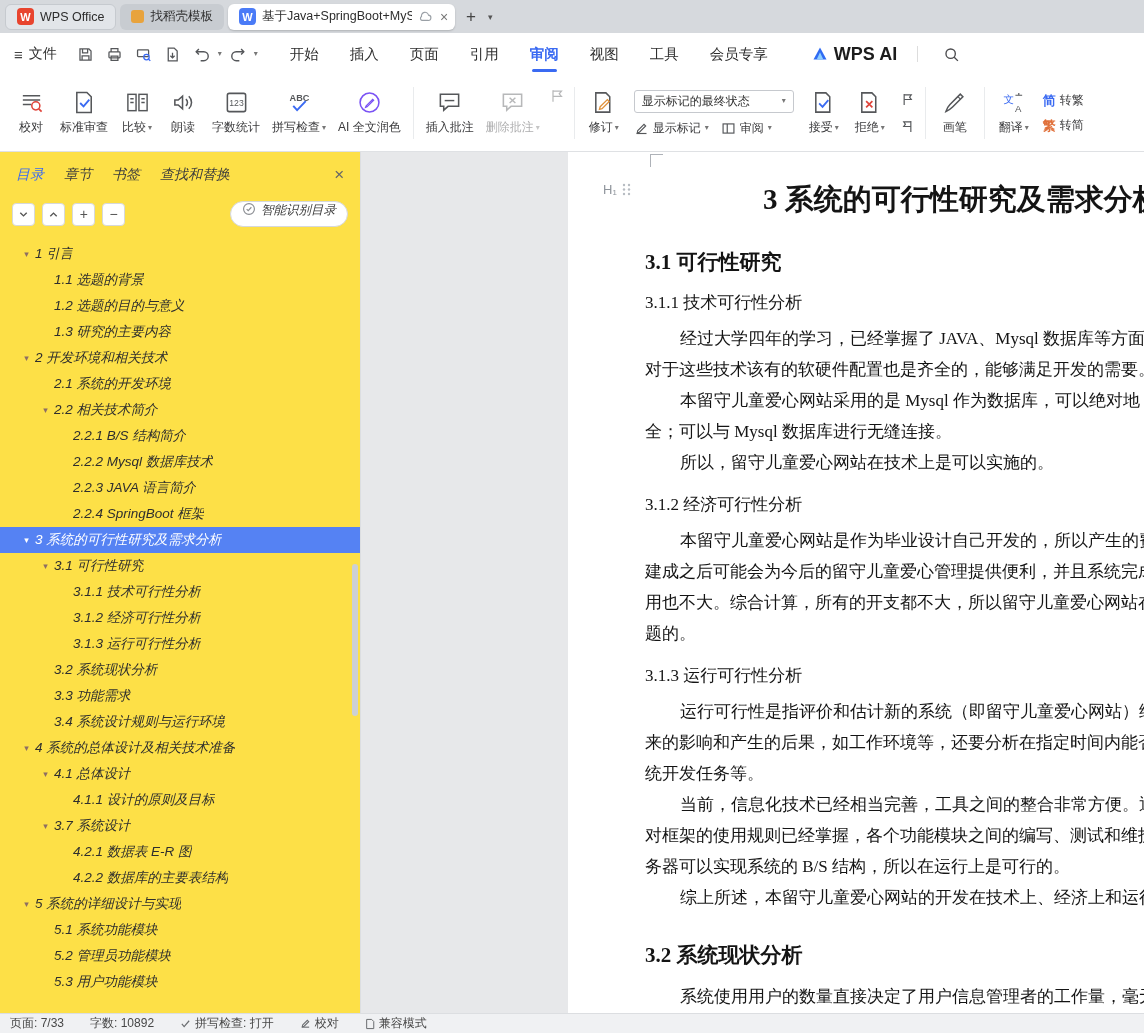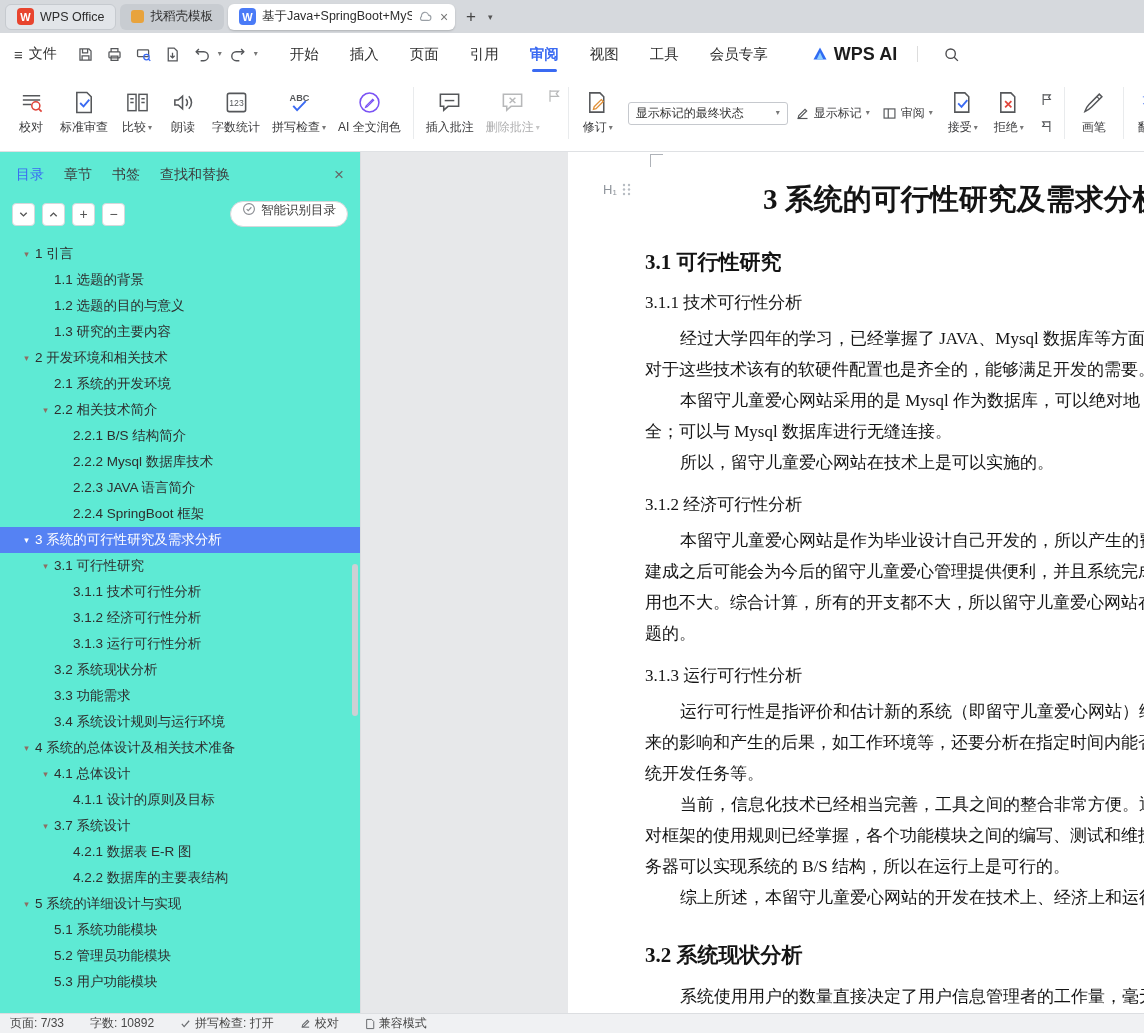--- a/index.html
+++ b/index.html
@@ -34,34 +34,34 @@
   .menu-item.active::after { content:""; position:absolute; left:12%; right:12%; bottom:3px; height:3px; background:#3a6af2; border-radius:2px; }
   .ai-entry { display:flex; align-items:center; gap:6px; margin-left:42px; font-size:18px; font-weight:bold; color:#1c1c1c; }
   .mb-sep { width:1px; height:16px; background:#ddd; margin:0 20px; }
 
   
   .ribbon { height:77px; background:#fff; border-bottom:1px solid #dfe1e4; display:flex; align-items:center; padding:0 8px; }
   .vsep { width:1px; height:52px; background:#e9ebed; margin:0 6px; flex:none; }
   .rbtn { display:flex; flex-direction:column; align-items:center; justify-content:center; gap:4px; padding:5px 6px; border-radius:4px; min-width:46px; flex:none; }
   .rlabel { font-size:12px; color:#3a3a3c; display:flex; align-items:center; gap:2px; white-space:nowrap; }
   .disabled { opacity:.42; }
-  .rcol { display:flex; flex-direction:row; justify-content:center; gap:7px; margin:0 7px; flex:none; }
+  .rcol { display:flex; flex-direction:column; justify-content:center; gap:7px; margin:0 7px; flex:none; }
   .rdrop { width:160px; height:23px; border:1px solid #c6c9ce; border-radius:3px; background:#fff; display:flex; align-items:center; justify-content:space-between; padding:0 7px; font-size:12px; color:#333; white-space:nowrap; }
   .rrow { display:flex; gap:12px; }
   .sbtn { display:flex; align-items:center; gap:4px; font-size:12px; color:#3a3a3c; white-space:nowrap; }
   .flagcol { display:flex; flex-direction:column; gap:9px; margin-left:4px; flex:none; }
   .fbtn { width:22px; height:18px; display:flex; align-items:center; justify-content:center; }
   .ccol { display:flex; flex-direction:column; gap:7px; margin-left:6px; flex:none; }
   .cbtn { display:flex; align-items:center; gap:4px; font-size:12px; color:#3a3a3c; white-space:nowrap; }
   .glyph-blue { color:#3a6af2; font-size:13px; font-weight:bold; }
   .glyph-red { color:#e0703a; font-size:13px; font-weight:bold; }
 
   
   .main { display:flex; height:861px; background:#e7e8ea; }
-  .sidebar { width:361px; background:#5eead4; border-right:1px solid #dcdee1; position:relative; flex:none; }
+  .sidebar { width:361px; background:#fde047; border-right:1px solid #dcdee1; position:relative; flex:none;font-style:italic; }
   .sb-tabs { display:flex; align-items:center; gap:20px; padding:13px 16px 8px; font-size:14px; color:#3c3c3c; }
   .sbtab.active { color:#3a6af2; }
   .sb-close { margin-left:auto; font-size:17px; color:#666; }
   .sb-controls { display:flex; align-items:center; padding:8px 12px 9px; gap:7px; }
   .cbtn-sm { width:23px; height:23px; border:1px solid #d6d8db; border-radius:4px; display:flex; align-items:center; justify-content:center; color:#555; background:#fff; font-size:14px; }
   .smart-btn { margin-left:auto; height:26px; border:1px solid #d6d8db; border-radius:14px; display:flex; align-items:flex-start; gap:5px; padding:0 11px; font-size:12.5px; color:#3c3c3c; background:#fff; white-space:nowrap; }
   .toc-list { padding-top:5px; }
   .toc-row { display:flex; align-items:center; height:26px; font-size:13.5px; color:#2e2e2e; white-space:nowrap; }
   .toc-caret { width:17px; flex:none; text-align:center; font-size:9px; color:#8d6e63; }
   .lvl1 { padding-left:18px; }

